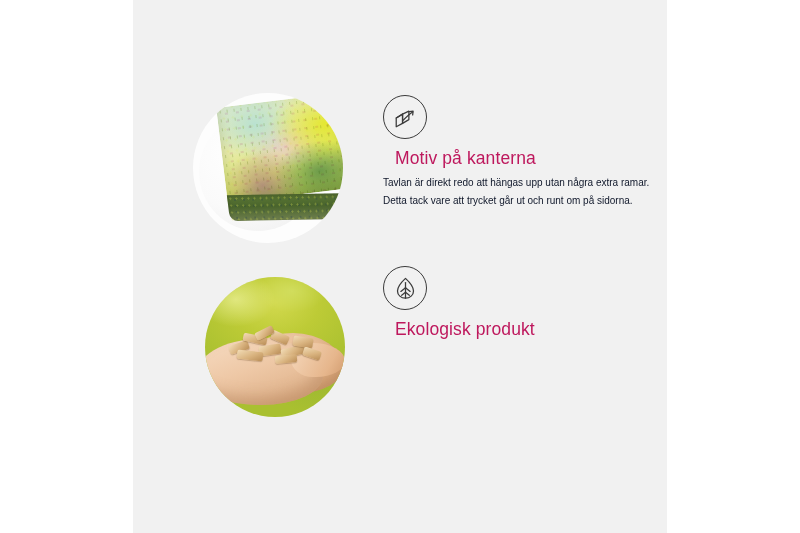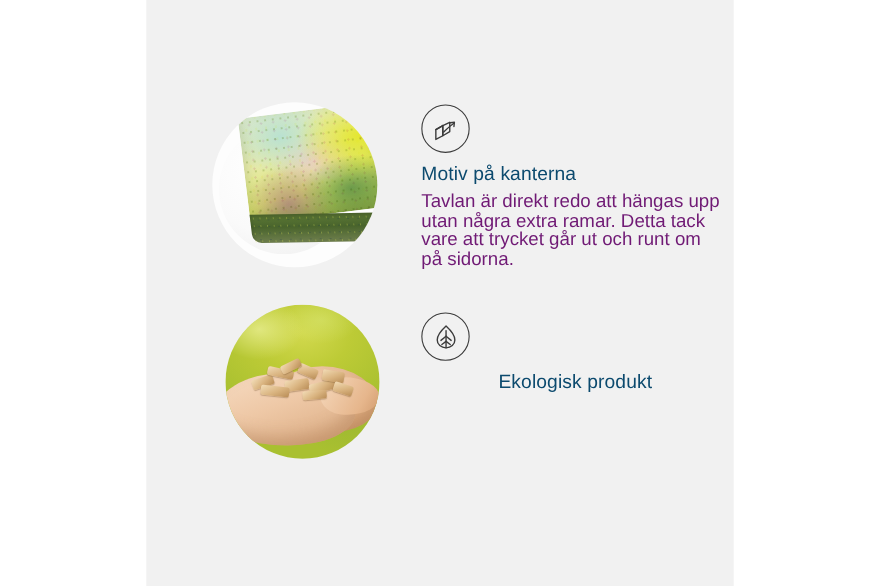--- a/index.html
+++ b/index.html
@@ -211,48 +211,48 @@
   }
 
   
   .feature-text {
     position: absolute;
     left: 250px;
     top: 0;
     width: 280px;
   }
   .feature-edges .feature-text { top: 20px; }
-  .feature-eco   .feature-text { top: 22px; text-align: center; }
+  .feature-eco   .feature-text { top: 4px; }
 
   .feature-icon {
     width: 44px;
     height: 44px;
     border: 1.6px solid #3b3b3b;
     border-radius: 50%;
     display: flex;
     align-items: center;
     justify-content: center;
     box-sizing: border-box;
   }
   .feature-icon svg { display: block; }
 
   .feature-title {
-    margin: 9px 0 0 0;
+    margin: 9px 0 0 12px;
     font-size: 17.5px;
     font-weight: 400;
-    color: #0c4a6e;
+    color: #be185d;
     letter-spacing: .1px;
     line-height: 1.2;
   }
 
   .feature-body {
     margin: 5px 0 0 0;
-    font-size: 17px;
+    font-size: 10px;
     font-weight: 400;
-    color: #701a75;
+    color: #0f172a;
     line-height: 17.5px;
     max-width: 272px;
   }
 </style>
 </head>
 <body>
 
 <div class="canvas-root">
 
   <div class="content-panel">

